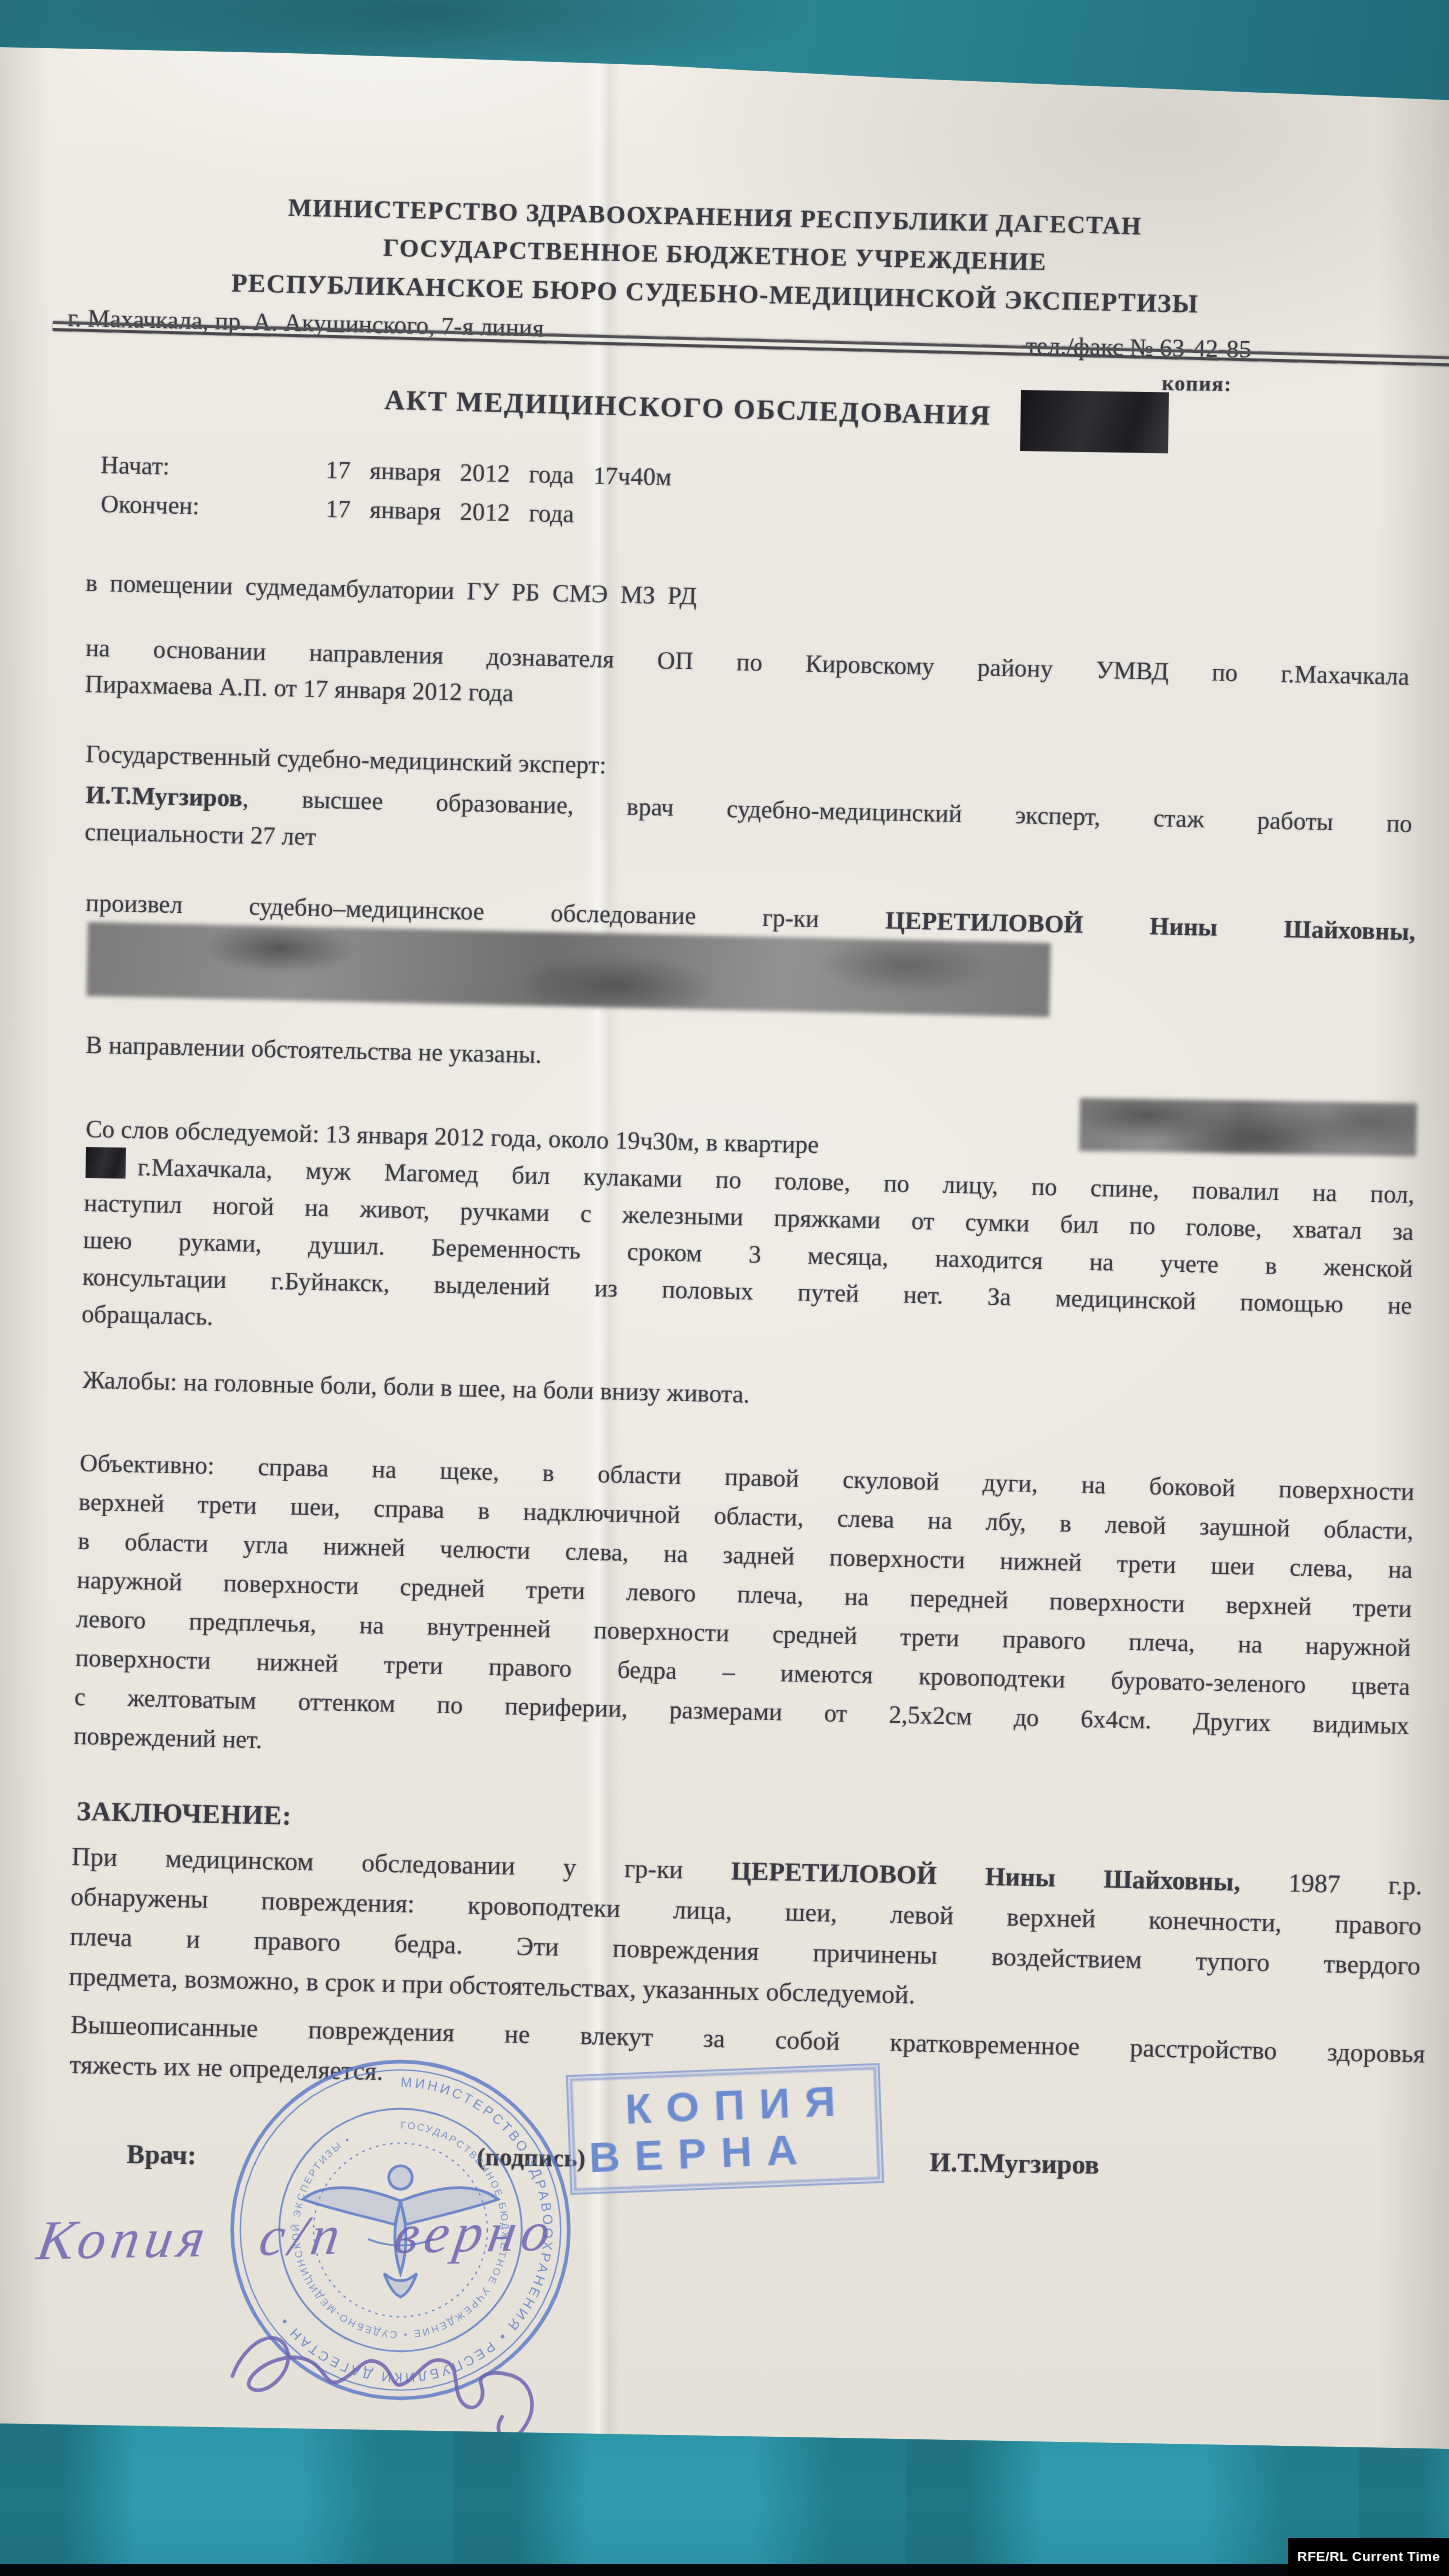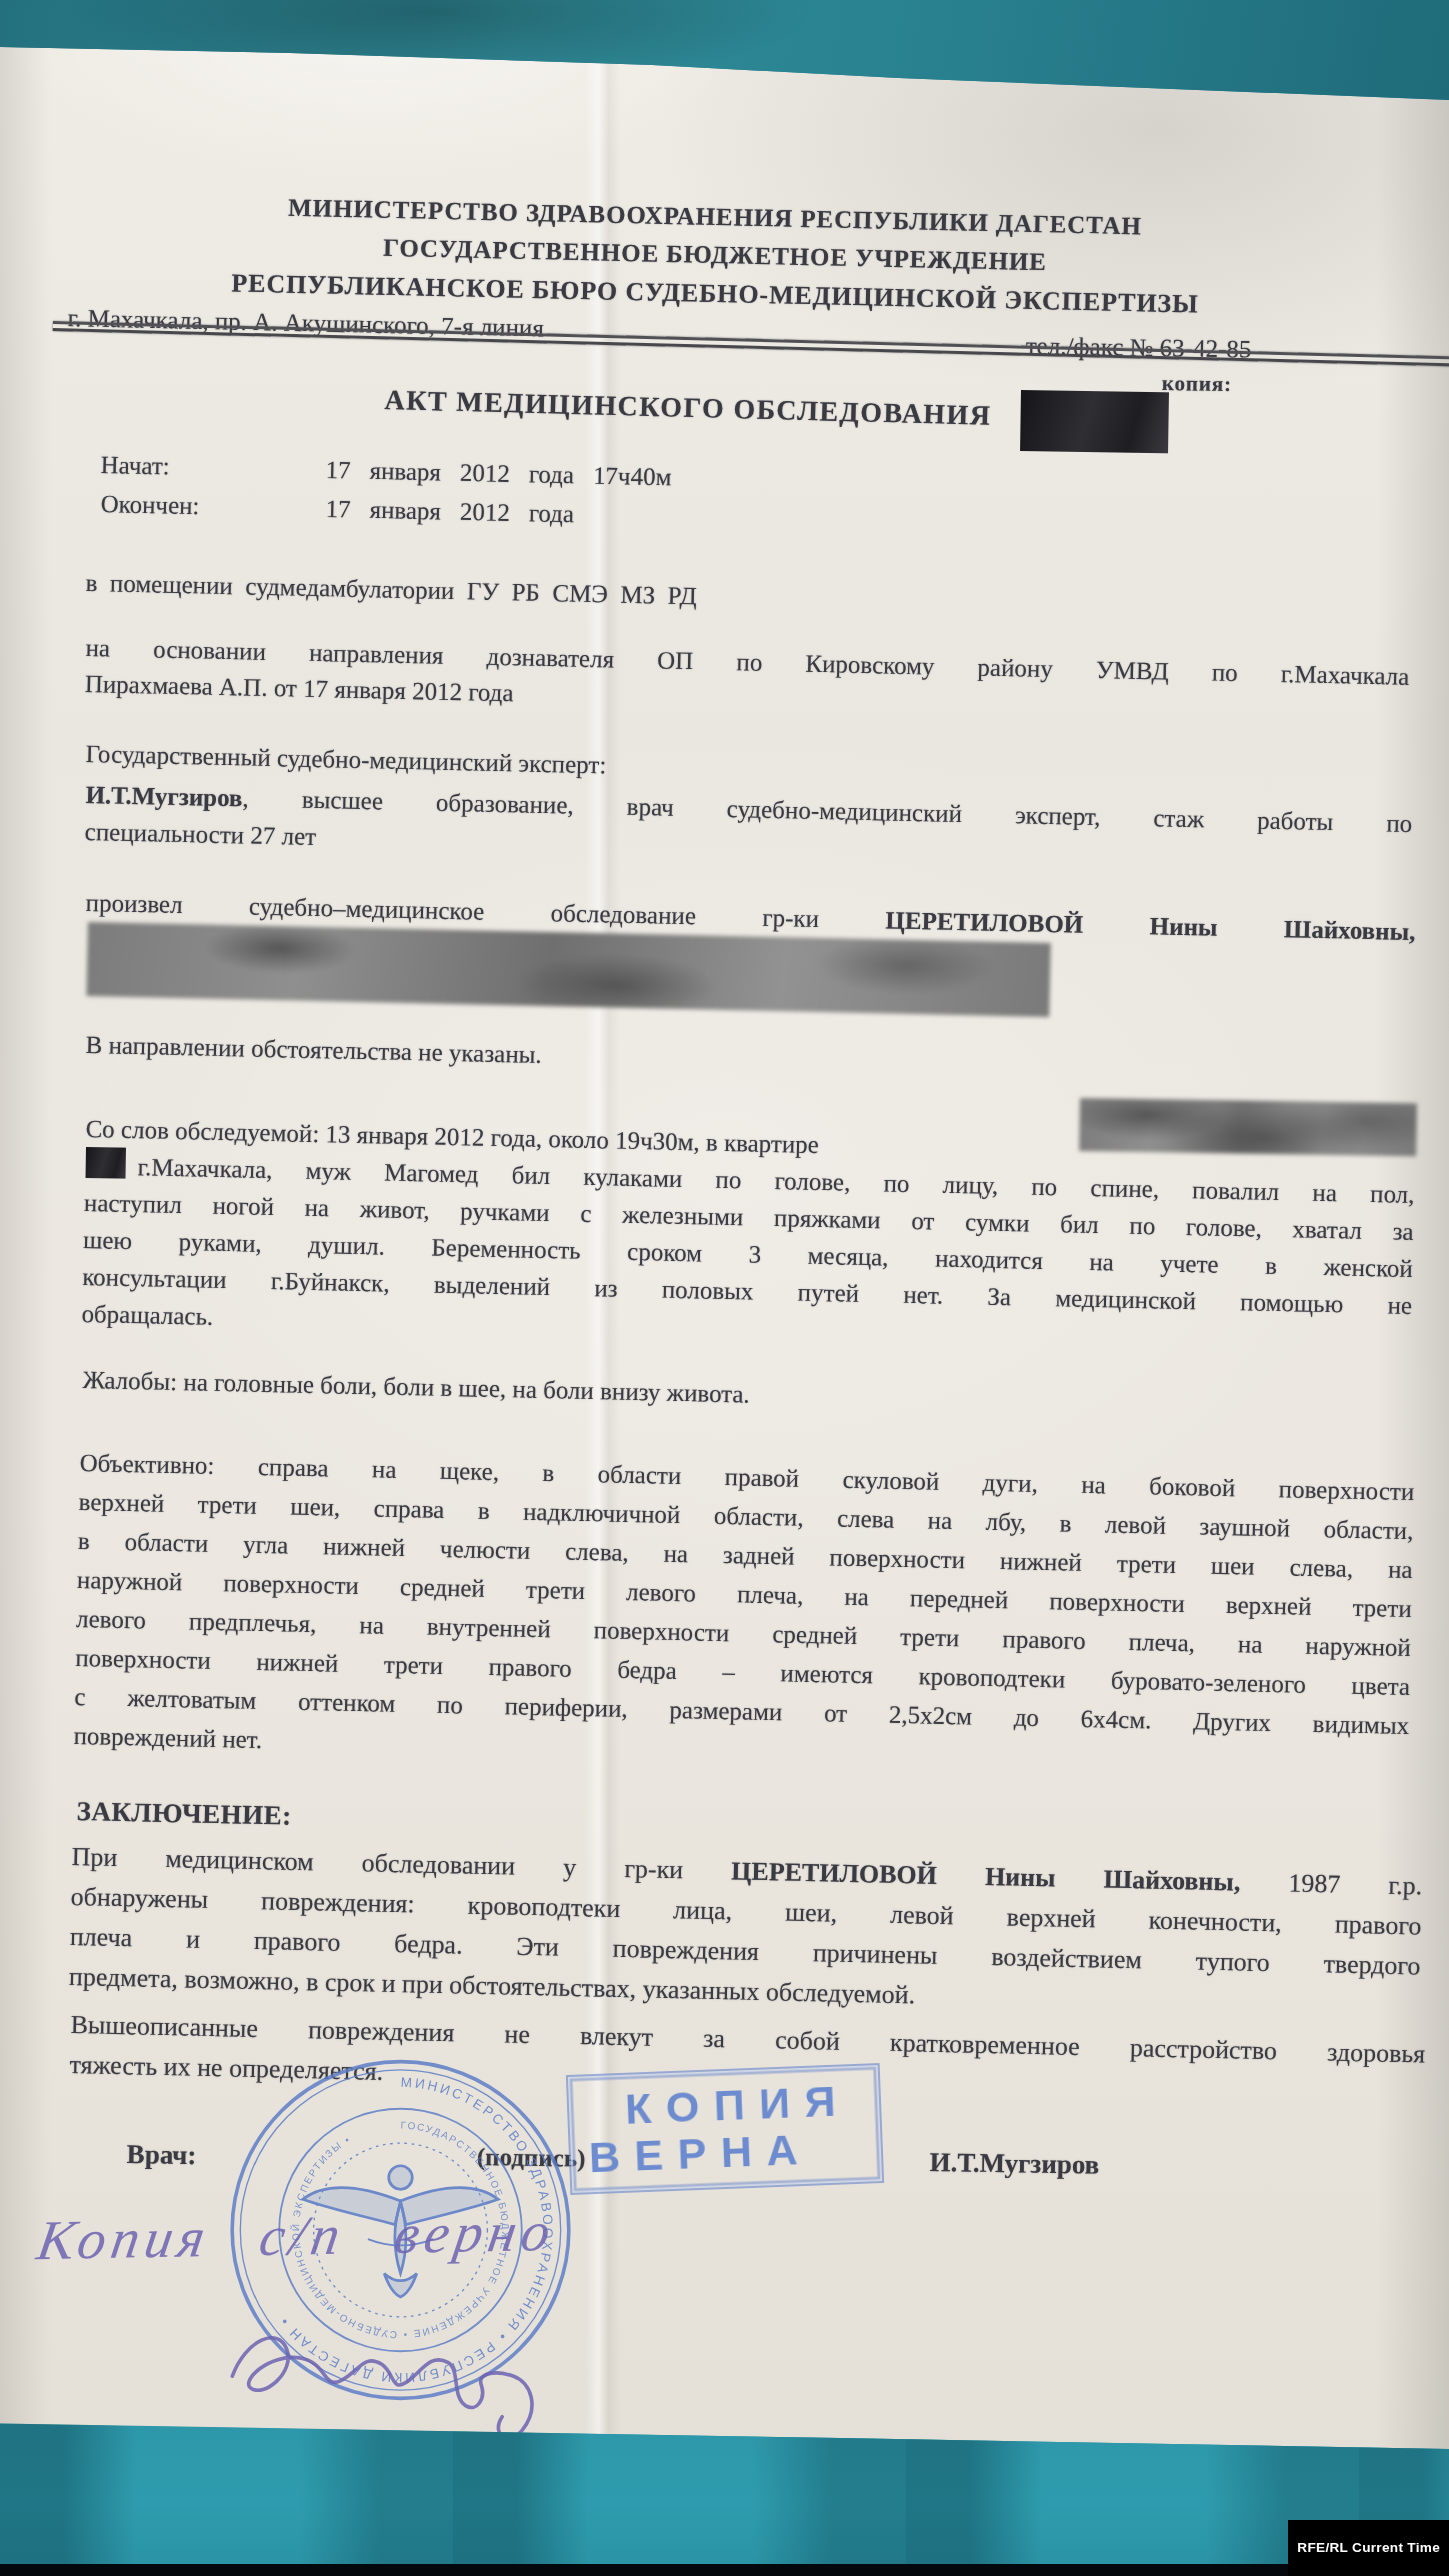--- a/index.html
+++ b/index.html
@@ -14,21 +14,21 @@
   .fabric-top{position:absolute;left:0;top:0;width:100%;height:118px;
     background:radial-gradient(543px 109px at 30% 10%, rgba(0,0,0,.25), transparent 70%),
                linear-gradient(100deg,#24707e 0%,#2f8996 35%,#2a8391 60%,#1f6b7a 100%);}
   .fabric-bottom{position:absolute;left:0;top:2418px;width:100%;height:158px;
     background:
       repeating-linear-gradient(90deg, rgba(8,55,66,.38) 0 63px, rgba(8,55,66,0) 136px 299px, rgba(8,55,66,.3) 380px 453px),
       linear-gradient(180deg,#2d97a9 0%, #2e9cae 55%, #2a92a4 100%);}
   .bottom-bar{position:absolute;left:0;bottom:0;width:100%;height:11.8px;background:#04070c;}
   .credit{position:absolute;right:0;bottom:0;height:24.5px;background:#000;color:#fff;
     font-family:"Liberation Sans","DejaVu Sans",sans-serif;font-weight:bold;font-size:13.6px;
-    line-height:24.5px;padding:16px 9px;letter-spacing:0.3px;}
+    line-height:24.5px;padding:7px 9px;letter-spacing:0.3px;}
   
   .paper{position:absolute;left:0;top:0;width:1449px;height:2576px;
     clip-path:polygon(0 47px, 20% 53px, 45% 65px, 62% 78px, 100% 100px, 100% 2449px, 58% 2438px, 0 2424px);
     background:
       radial-gradient(815px 435px at 80% 5%, rgba(118,114,106,.20), transparent 62%),
       radial-gradient(634px 272px at 26% 1%, rgba(255,255,255,.45), transparent 60%),
       radial-gradient(996px 634px at 50% 45%, rgba(255,255,255,.22), transparent 70%),
       linear-gradient(90deg, rgba(128,124,116,.20) 0%, transparent 3.5%),
       linear-gradient(270deg, rgba(108,106,100,.22) 0%, transparent 5%),
       linear-gradient(90deg, transparent 40.4%, rgba(255,255,255,.5) 41.3%, rgba(138,133,126,.13) 42%, transparent 42.8%),

